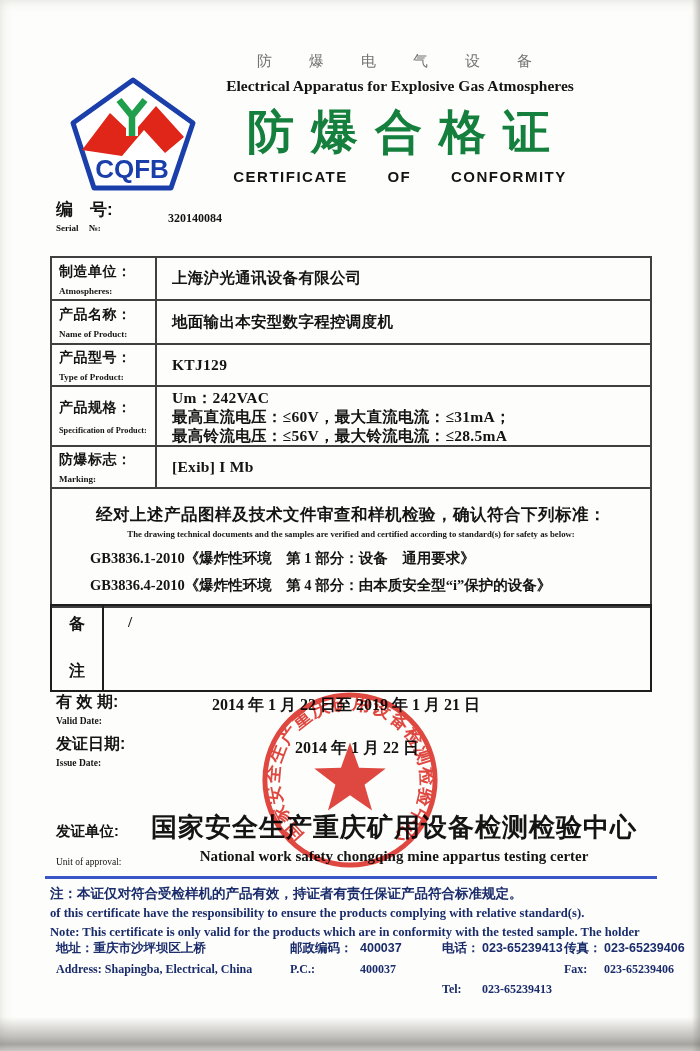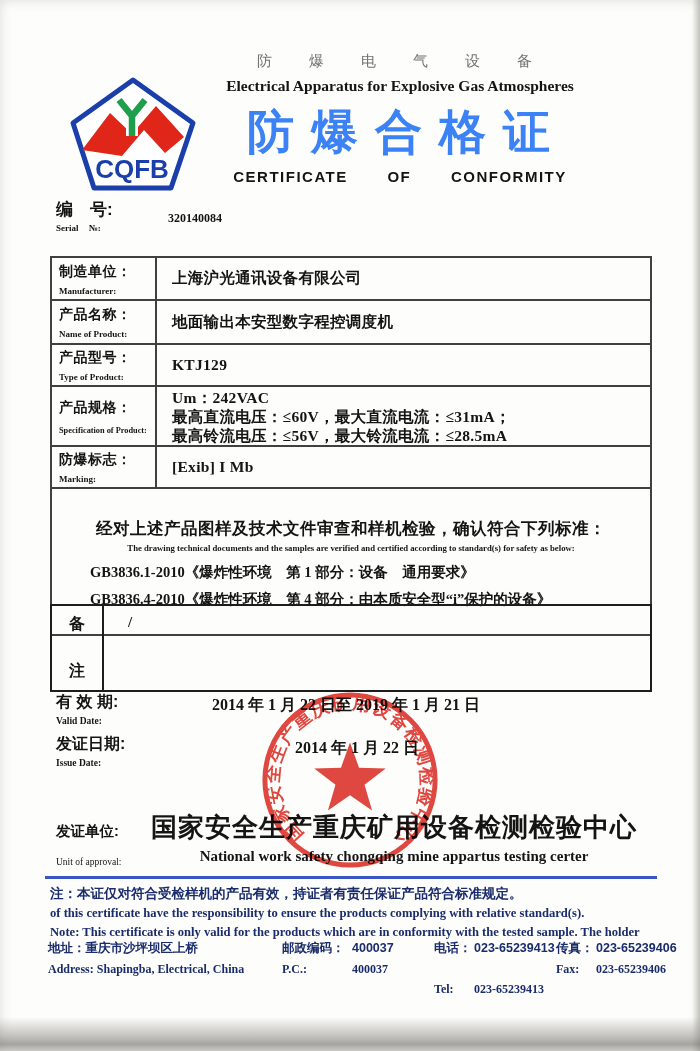--- a/index.html
+++ b/index.html
@@ -8,41 +8,41 @@
     position:relative; width:700px; height:1051px; margin:0 auto;
     background:#fdfdfb; overflow:hidden; color:#141414;
     font-family:"Liberation Sans", sans-serif;
     box-shadow: inset 0 0 12px rgba(120,118,110,.25);
   }
   
   .logo { position:absolute; left:68px; top:76px; width:130px; height:122px; }
   .header-text { position:absolute; left:185px; top:52px; width:430px; text-align:center; }
   .h-line1 { font-size:15px; font-weight:normal; letter-spacing:11px; color:#737373; white-space:pre; }
   .h-line2 { margin-top:6px; font-size:15.5px; font-weight:bold; font-family:"Liberation Serif", serif; }
-  .h-line3 { margin-top:6px; font-size:47px; font-weight:900; letter-spacing:17px; padding-left:14px; color:#3b82f6; white-space:nowrap; }
+  .h-line3 { margin-top:6px; font-size:47px; font-weight:900; letter-spacing:17px; padding-left:14px; color:#15803d; white-space:nowrap; }
   .h-line4 { margin-top:4px; font-size:15px; font-weight:bold; letter-spacing:1.5px; word-spacing:34px; }
   
   .serial { position:absolute; left:56px; top:198px; display:flex; align-items:flex-start; }
   .serial-labels { width:82px; }
   .serial-cn { font-size:17px; font-weight:bold; white-space:pre; }
   .serial-en { font-size:9px; font-weight:bold; font-family:"Liberation Serif", serif; margin-top:2px; word-spacing:8px; }
   .serial-value { margin-left:30px; margin-top:13px; font-size:12px; font-weight:bold; font-family:"Liberation Serif", serif;text-align:center; }
   
   table.cert { position:absolute; left:50px; top:256px; width:602px; border-collapse:collapse; table-layout:fixed; }
   table.cert td { border:2px solid #404040; vertical-align:middle; }
   td.lab { width:105px; padding:4px 4px 3px 7px; }
   td.lab .cn { font-size:14px; font-weight:bold; letter-spacing:.5px; }
   td.lab .en { font-size:9px; font-weight:bold; font-family:"Liberation Serif", serif; margin-top:5px; }
   td.lab.tall .en { margin-top:9px; }
   td.val { padding-left:15px; font-size:15.5px; font-family:"Liberation Serif", serif; font-weight:bold; letter-spacing:.3px; }
   tr.r1 td { height:43px; } tr.r2 td { height:44px; } tr.r3 td { height:37px; }
   tr.r4 td { height:60px; } tr.r5 td { height:41px; }
   .val-lines div { line-height:19px; }
   
-  td.statement { height:147px; vertical-align:top; padding-top:7px; }
+  td.statement { height:119px; vertical-align:top; padding-top:7px; }
   .st-head { text-align:center; font-size:16.5px; font-weight:bold; letter-spacing:.5px; }
   .st-en  { text-align:center; font-size:8.7px; font-weight:bold; font-family:"Liberation Serif", serif; margin-top:3px; }
   .st-std { margin:6px 0 0 38px; font-size:14.5px; font-weight:bold; font-family:"Liberation Serif", serif; line-height:27px; }
   
   table.remark { position:absolute; left:50px; top:604px; width:602px; border-collapse:collapse; table-layout:fixed; }
   table.remark td { border:2px solid #1d1d1d; }
   td.rem-lab { width:52px; height:84px; }
   .rem-lab-inner { height:84px; display:flex; flex-direction:column; justify-content:space-between; align-items:center; padding:8px 0; font-size:16px; font-weight:bold; }
   td.rem-val { vertical-align:top; padding:8px 0 0 24px; font-size:15px; font-family:"Liberation Serif", serif; font-weight:bold; }
   
@@ -61,21 +61,21 @@
   .ap-cn { font-size:14.5px; font-weight:bold; }
   .ap-en { font-size:9.5px; font-weight:normal; font-family:"Liberation Serif", serif; margin-top:16px; }
   .ap-value { flex:1; text-align:center; }
   .ap-value-cn { font-size:26px; font-weight:900; letter-spacing:1px; white-space:nowrap; }
   .ap-value-en { font-size:15px; font-weight:bold; font-family:"Liberation Serif", serif; margin-top:3px; }
   
   .divider { position:absolute; left:45px; top:876px; width:612px; border-top:3px solid #3a55c5; }
   .note { position:absolute; left:50px; top:884px; width:610px; color:#1a2c6b; }
   .note-cn { font-size:13.5px; font-weight:bold; line-height:20px; white-space:nowrap; }
   .note-en { font-size:12.6px; font-family:"Liberation Serif", serif; font-weight:bold; line-height:19px; white-space:nowrap; }
-  .contact { position:absolute; left:48px; top:938px; width:610px; display:flex; color:#1a2c6b; }
+  .contact { position:absolute; left:56px; top:938px; width:610px; display:flex; color:#1a2c6b; }
   .contact .col { display:flex; flex-direction:column; }
   .c-addr { width:234px; } .c-pc { width:152px; } .c-tel { width:122px;gap:20px; } .c-fax { width:100px; }
   .c-row-cn { font-size:12.5px; font-weight:bold; line-height:21px; white-space:nowrap; }
   .c-row-en { font-size:12px; font-weight:bold; font-family:"Liberation Serif", serif; line-height:21px; white-space:nowrap; }
   .c-pc .lab { display:inline-block; width:70px; }
   .c-tel .lab, .c-fax .lab { display:inline-block; width:40px; }
   .shade-bottom { position:absolute; left:0; bottom:0; width:700px; height:34px;
     background:linear-gradient(to bottom, rgba(160,158,152,0) 0%, rgba(150,148,142,.55) 55%, rgba(120,118,112,.65) 80%, rgba(150,148,142,.4) 100%); }
   .shade-right { position:absolute; right:0; top:0; width:8px; height:1051px;
     background:linear-gradient(to right, rgba(150,148,142,0), rgba(140,138,132,.45)); }
@@ -108,21 +108,21 @@
       <div class="serial-en">Serial №:</div>
     </div>
     <div class="serial-value">320140084</div>
   </div>
 
   <table class="cert">
     <tbody>
         <tr class="r1">
       <td class="lab">
         <div class="cn">制造单位：</div>
-        <div class="en">Manufacturer:</div>
+        <div class="en">Atmospheres:</div>
       </td>
       <td class="val">上海沪光通讯设备有限公司</td>
     </tr>
     <tr class="r2">
       <td class="lab">
         <div class="cn">产品名称：</div>
         <div class="en">Name of Product:</div>
       </td>
       <td class="val">地面输出本安型数字程控调度机</td>
     </tr>

